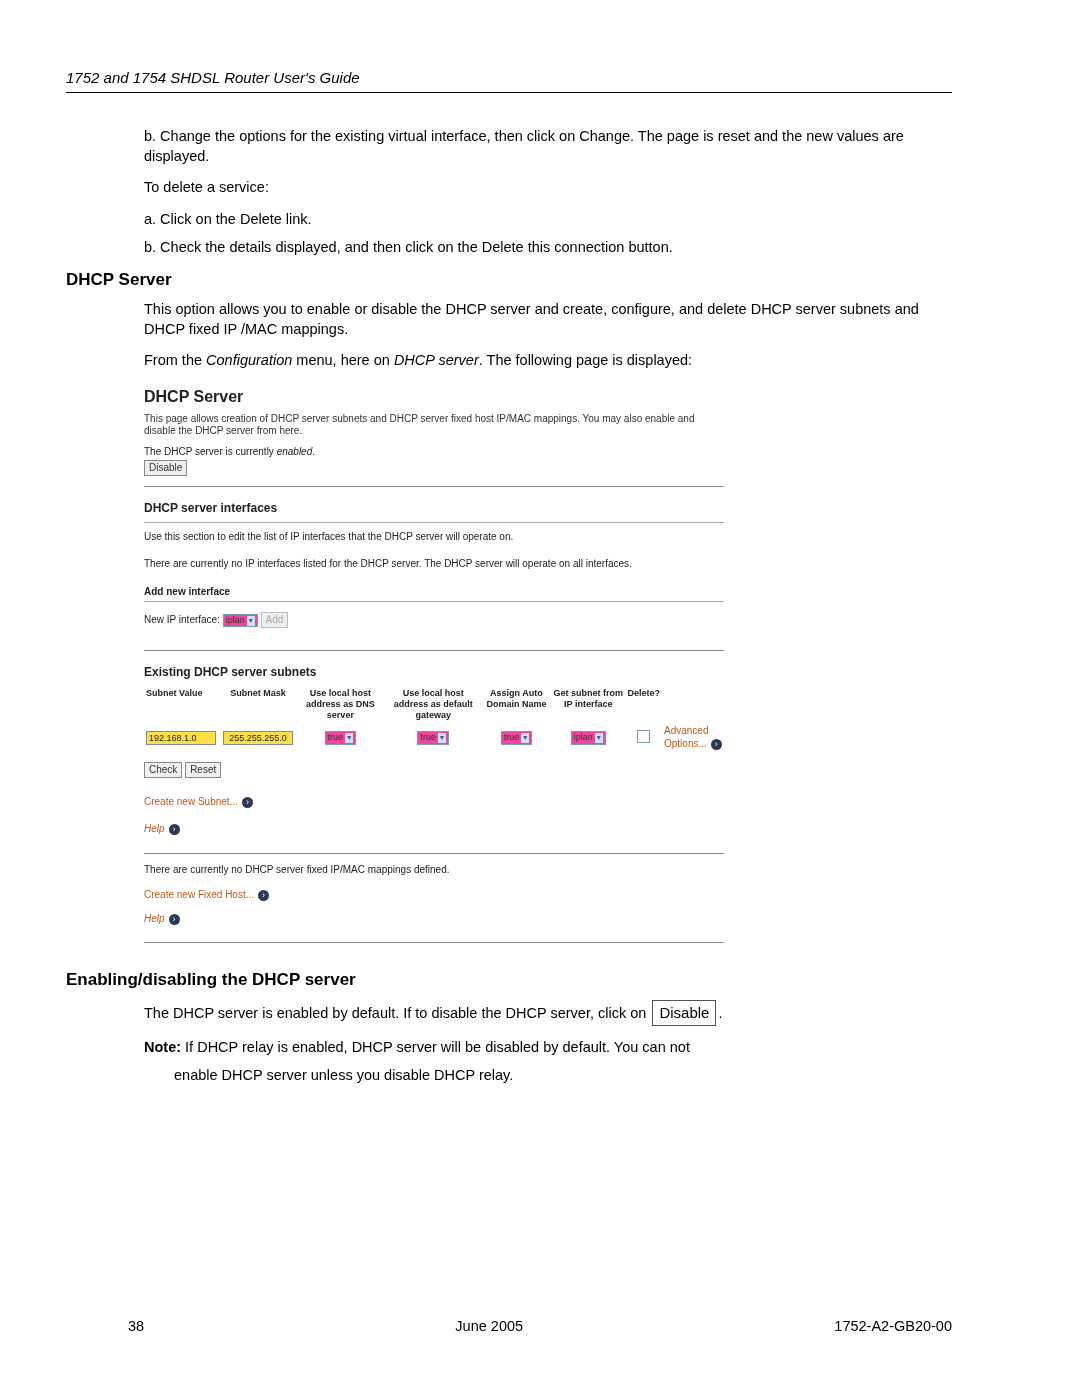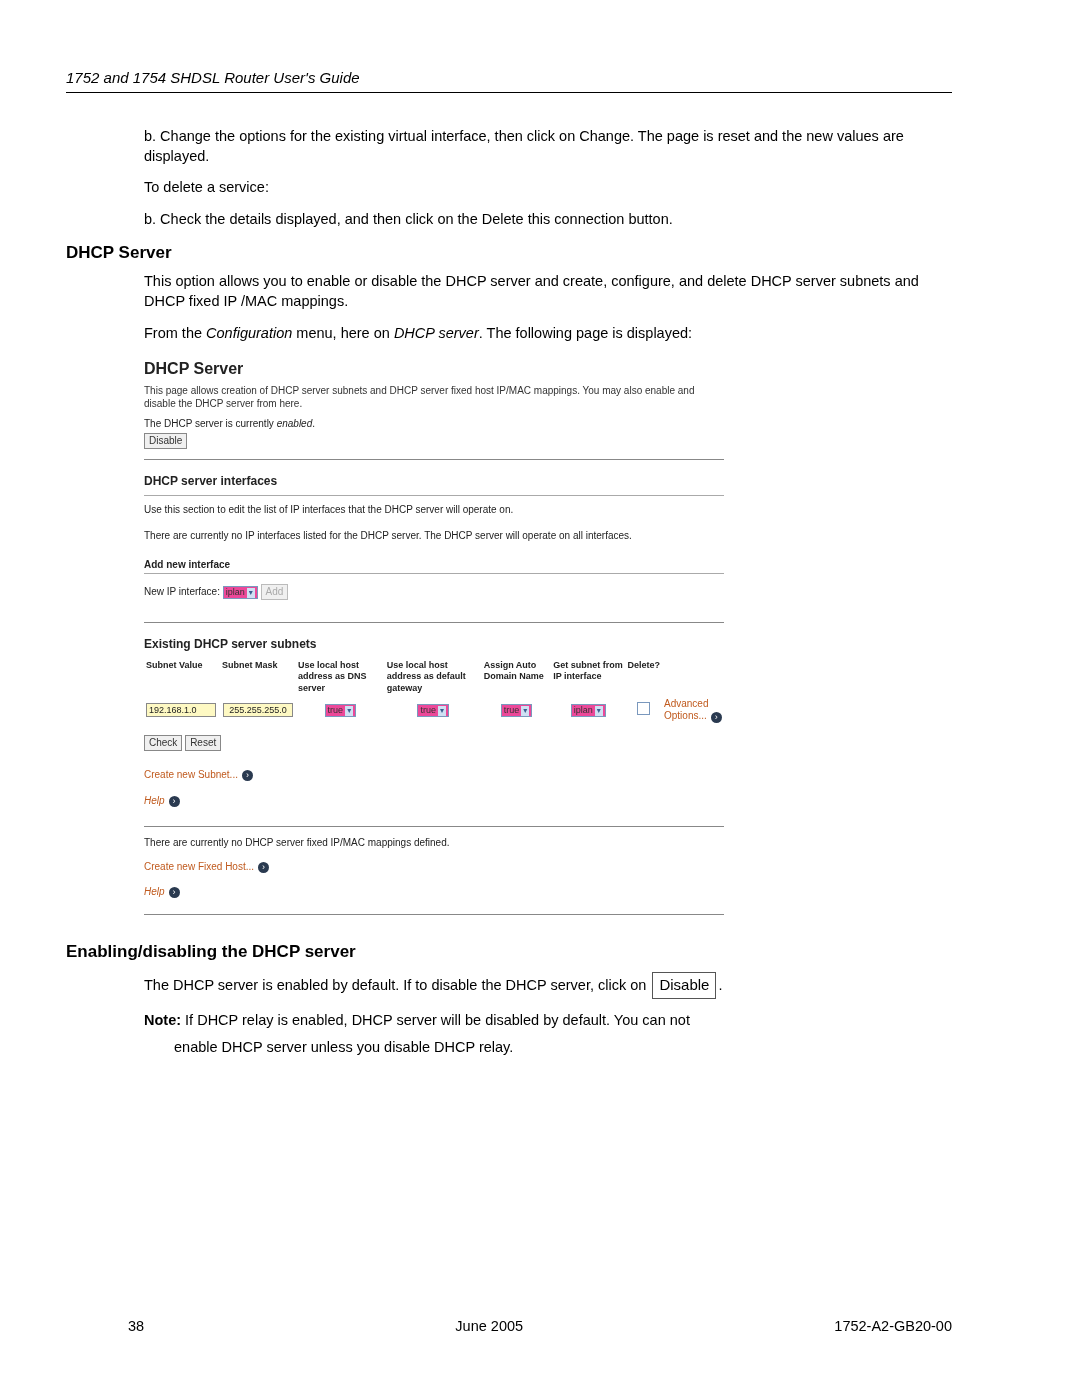--- a/index.html
+++ b/index.html
@@ -86,29 +86,29 @@
     display:inline-block;
     background:#cfe0f3;
     color:#3a5f90;
     padding:0 2px;
     margin-left:2px;
     font-size:8px;
   }
   .txt-in {
     display:inline-block;
     border:1px solid #888;
-    background:#fef9c3;
+    background:#fde047;
     font-size:9px;
     padding:0 2px;
     width: 64px;
     height: 12px;
     line-height:12px;
   }
   .tbl { width:100%; border-collapse: collapse; font-size:9px; }
-  .tbl th { font-weight: bold; text-align:left; padding:2px 2px; vertical-align: top; }
+  .tbl th { font-weight: bold; text-align:center; padding:2px 2px; vertical-align: top; }
   .tbl td { text-align:center; padding:2px 2px; vertical-align: middle; }
   .tbl th:first-child, .tbl td:first-child { text-align:left; }
   .cb {
     display:inline-block; width:11px; height:11px; border:1px solid #7a98bd; background:#fff;
   }
   .link-orange {
     color:#c05a1e;
     font-size:10px;
   }
   .link-orange.em { font-style: italic; }
@@ -147,20 +147,21 @@
 </style>
 </head>
 <body>
 
 <div class="page">
   <div class="header-line">1752 and 1754 SHDSL Router User's Guide</div>
 
   <div class="body-indent">
     <p class="para">b. Change the options for the existing virtual interface, then click on Change. The page is reset and the new values are displayed.</p>
     <p class="para">To delete a service:</p>
+    <p class="tight">a. Click on the Delete link.</p>
     <p class="tight">b. Check the details displayed, and then click on the Delete this connection button.</p>
   </div>
 
   <div class="h1">DHCP Server</div>
 
   <div class="body-indent">
     <p class="para">This option allows you to enable or disable the DHCP server and create, configure, and delete DHCP server subnets and DHCP fixed IP /MAC mappings.</p>
     <p class="para">
       <span>From the </span><span class="italic">Configuration</span><span> menu, here on </span><span class="italic">DHCP server</span><span>. The following page is displayed:</span>
     </p>

